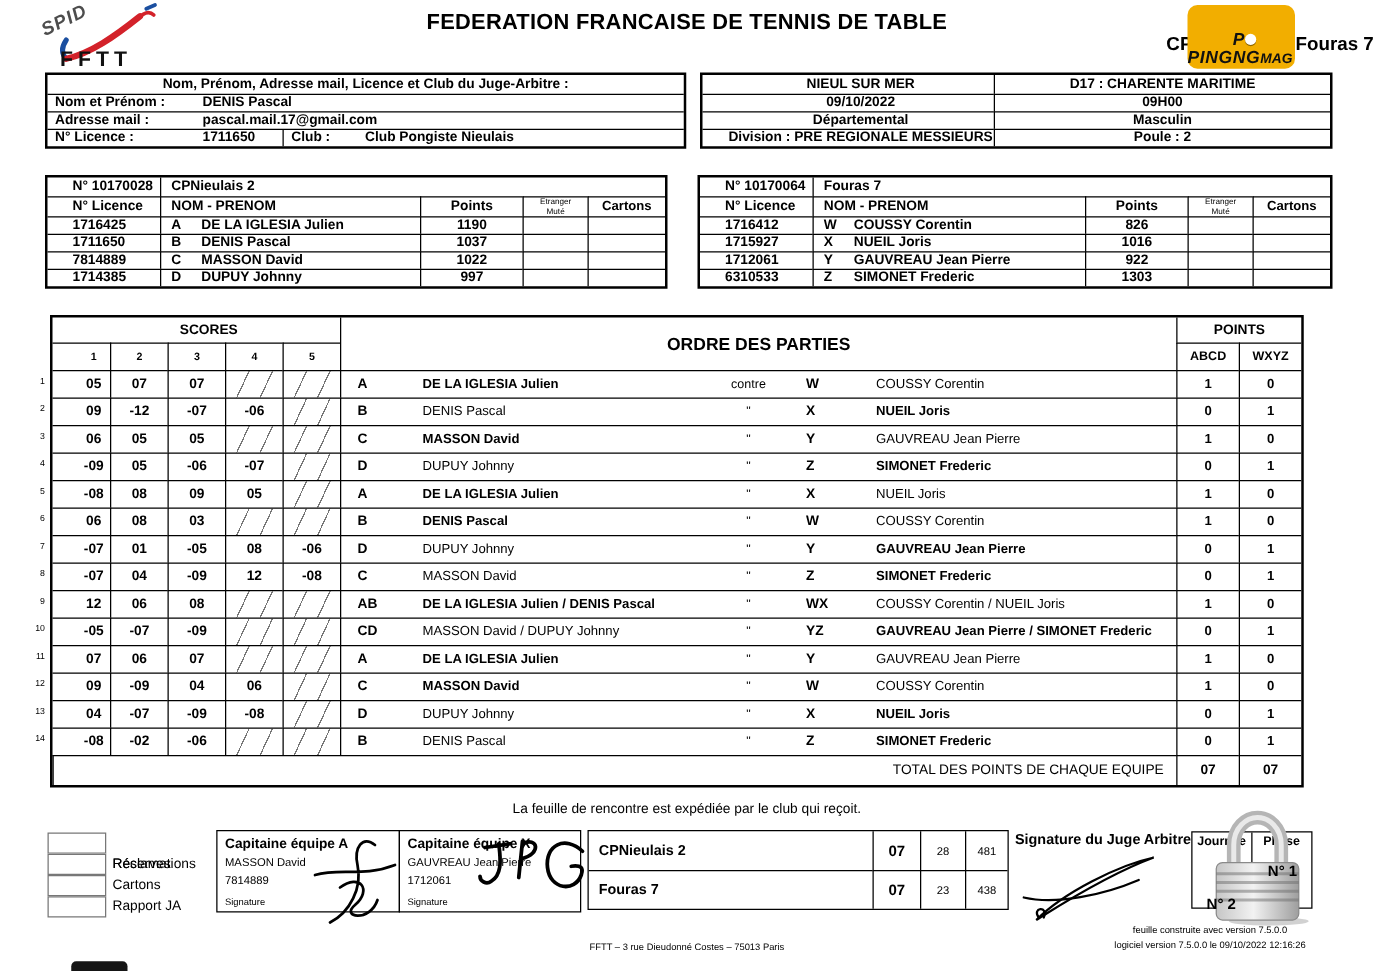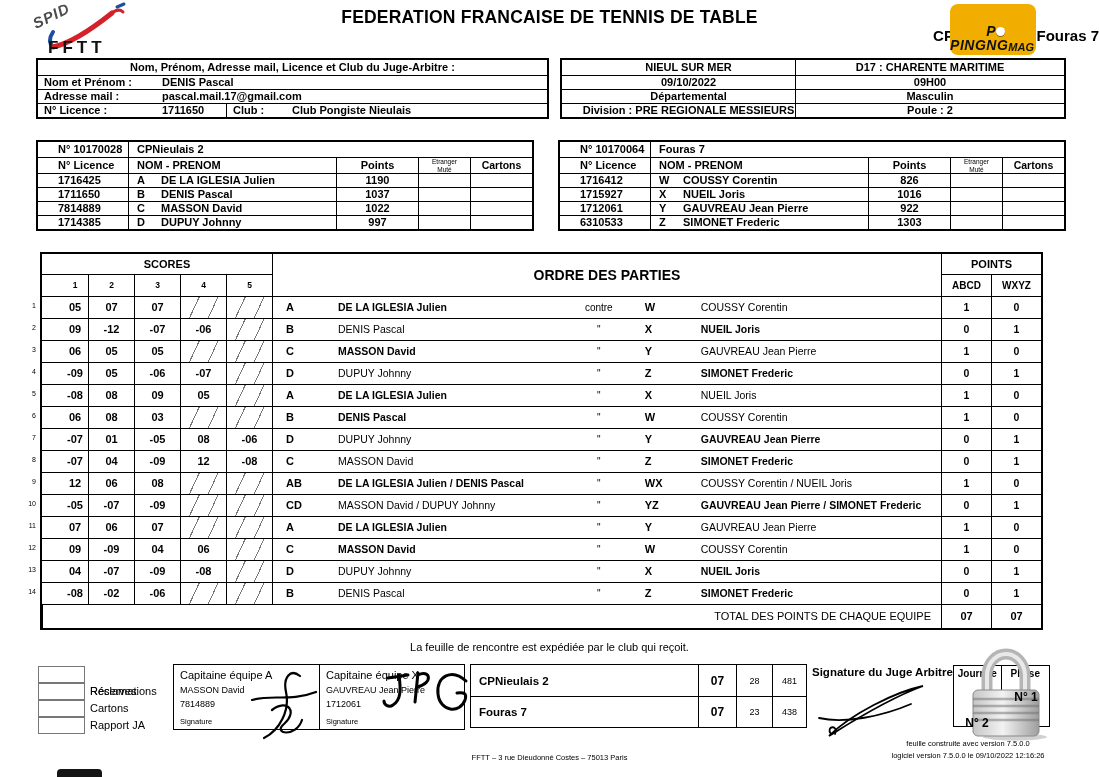--- a/index.html
+++ b/index.html
@@ -64,21 +64,21 @@
   .total-a{grid-column:7;grid-row:17;}
   .total-w{grid-column:8;grid-row:17;}
   .rownum{position:absolute;left:24px;width:12px;text-align:right;font-size:7px;line-height:1;}
 
   .note{position:absolute;left:0;right:0;top:641px;text-align:center;font-size:11px;}
 
   
   .chkbox{position:absolute;left:38px;width:47px;height:17px;border:1px solid #777;background:#fff;}
   .chklabel{position:absolute;left:90px;font-size:11px;line-height:1;}
   .capbox{position:absolute;top:664px;height:66px;border:1px solid #000;}
-  .cap-title{font-weight:normal;font-size:11px;padding:4px 0 0 6px;}
+  .cap-title{font-weight:bold;font-size:11px;padding:4px 0 0 6px;}
   .cap-name{font-size:9px;padding:4px 0 0 6px;}
   .cap-lic{font-size:9px;padding:4px 0 0 6px;}
   .cap-sig{position:absolute;left:6px;bottom:3px;font-size:7.5px;}
   .sig-svg{position:absolute;z-index:2;overflow:visible;}
 
   .results{position:absolute;left:470px;top:664px;width:337px;border:1px solid #000;display:grid;grid-template-columns:1fr 38px 36px 34px;grid-template-rows:31px 31px;background:#fff;}
   .results .bl{border-left:1px solid #000;}
   .results .bt{border-top:1px solid #000;}
   .res-team{display:flex;align-items:center;padding-left:8px;font-size:11.5px;font-weight:bold;}
   .res-pts{display:flex;align-items:center;justify-content:center;font-size:12px;font-weight:bold;}

